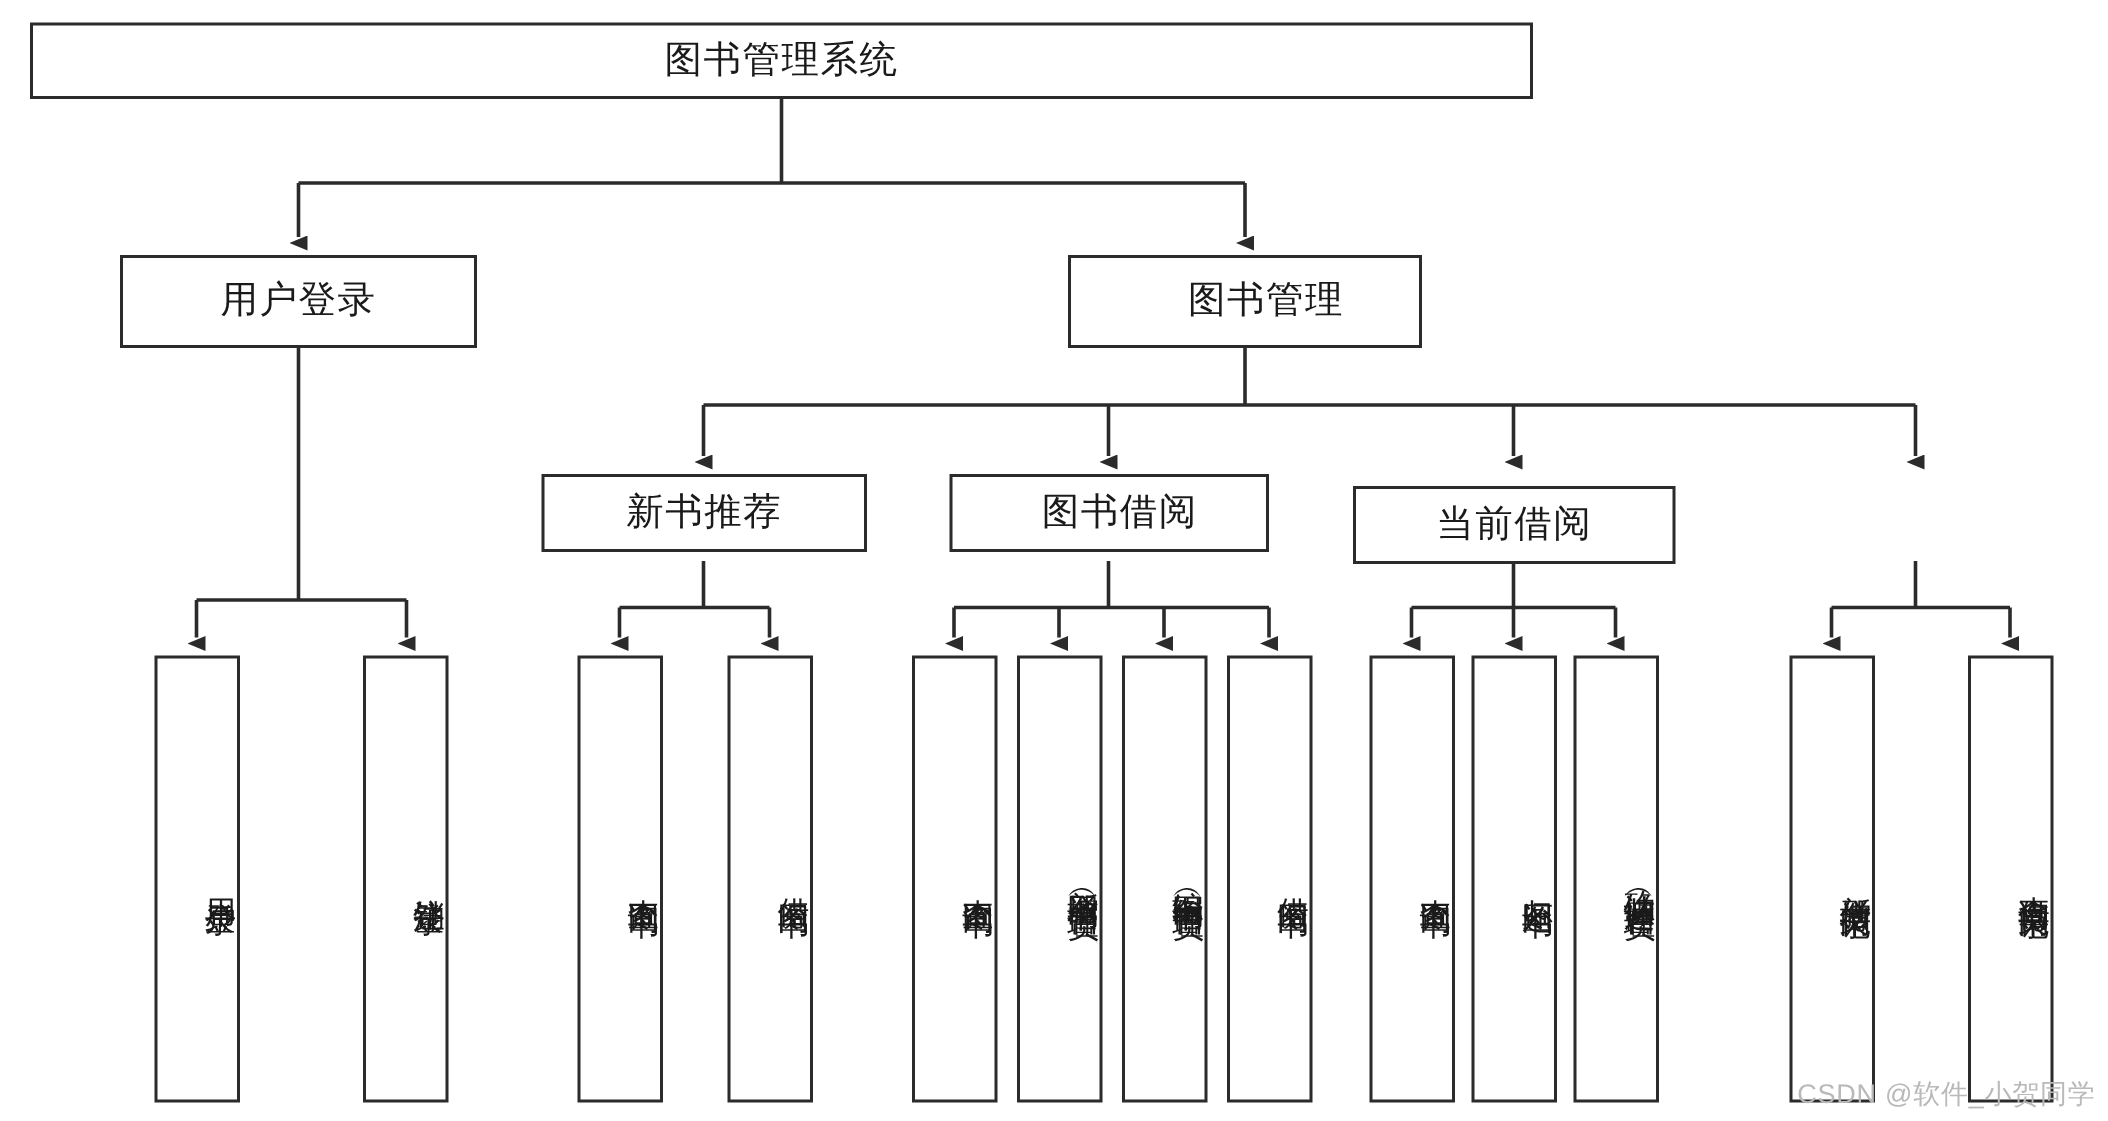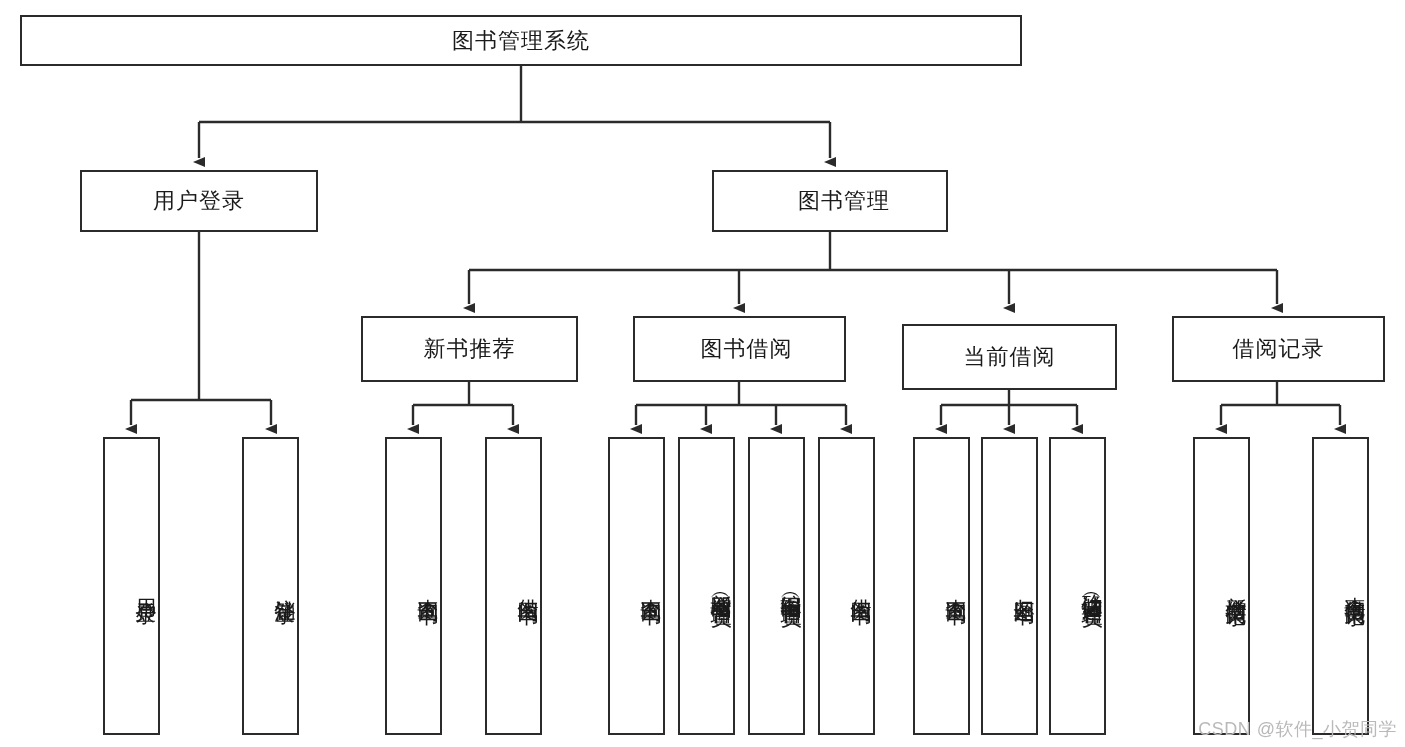--- a/index.html
+++ b/index.html
@@ -31,21 +31,21 @@
     box-sizing: border-box;
     border: 2px solid #2b2b2b;
     background: #ffffff;
     display: flex;
     align-items: center;
     justify-content: center;
     color: #1a1a1a;
     line-height: 1.18;
   }
   .node.horiz {
-    font-size: 22px;
+    font-size: 25px;
     letter-spacing: 1px;
     text-align: right;
   }
   .node.vert {
     writing-mode: vertical-rl;
     text-orientation: upright;
     font-size: 21px;
     letter-spacing: 2px;
     padding: 6px 0;
     align-items: flex-start;
@@ -63,21 +63,21 @@
   #root-node {
     left: 20px;
     top: 15px;
     width: 1002px;
     height: 51px;
   }
   .lvl1 {
     height: 62px;
   }
   .lvl2 {
-    height: 66px;
+    height: 52px;
   }
   .leaf {
     top: 437px;
     height: 298px;
   }
   .watermark {
     position: absolute;
     right: 8px;
     bottom: 6px;
     font-size: 18px;
@@ -144,21 +144,20 @@
   </svg>
 
   <div class="node horiz" id="root-node">图书管理系统</div>
 
   <div class="node horiz lvl1" style="left:80px; top:170px; width:238px;">用户登录</div>
   <div class="node horiz lvl1" style="left:712px; top:170px; width:236px;padding-left:28px;">图书管理</div>
 
   <div class="node horiz lvl2" style="left:361px; top:316px; width:217px;">新书推荐</div>
   <div class="node horiz lvl2" style="left:633px; top:316px; width:213px;padding-left:14px;">图书借阅</div>
   <div class="node horiz lvl2" style="left:902px; top:324px; width:215px;">当前借阅</div>
-  <div class="node horiz lvl2" style="left:1172px; top:316px; width:213px;">借阅记录</div>
 
   <div class="node vert leaf" style="left:103px; width:57px;">
     <span>用户登录</span>
   </div>
   <div class="node vert leaf" style="left:242px; width:57px;">
     <span>注销登录</span>
   </div>
 
   <div class="node vert leaf" style="left:385px; width:57px;">
     <span>查询图书</span>

